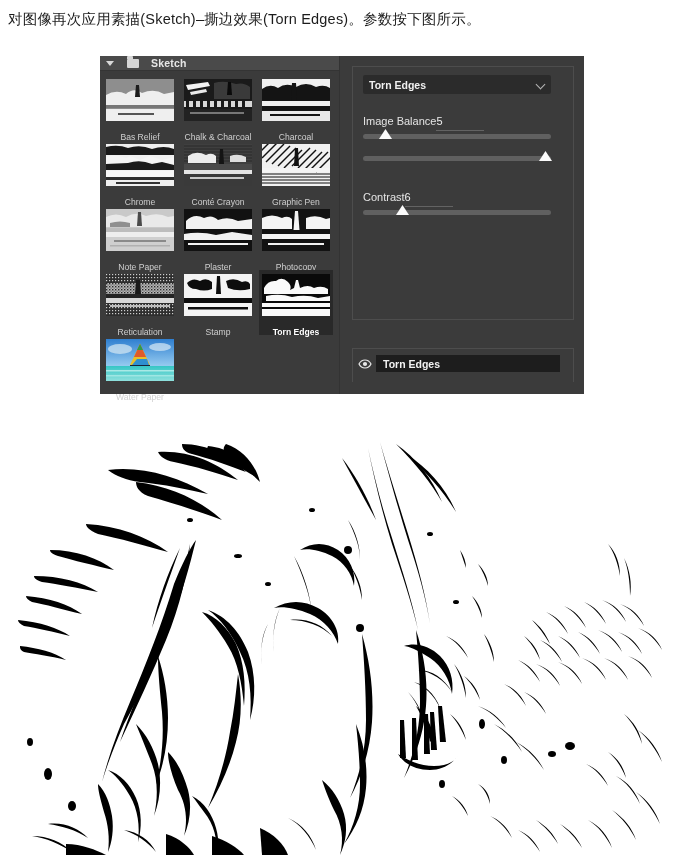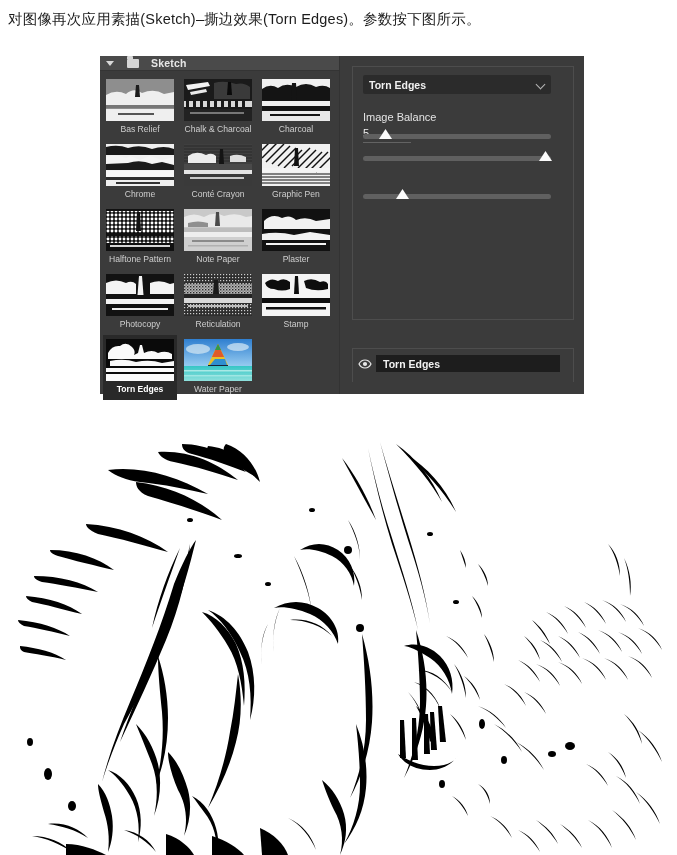--- a/index.html
+++ b/index.html
@@ -98,21 +98,21 @@
   .thumb {
     width: 68px;
     height: 42px;
     background: #1a1a1a;
     overflow: hidden;
     position: relative;
     flex: none;
   }
   .thumb svg { display: block; width: 68px; height: 42px; }
   .cell-label {
-    margin-top: 3px;
+    margin-top: 11px;
     font-size: 8.6px;
     color: #cfcfcf;
     text-align: center;
     line-height: 10px;
     white-space: nowrap;
   }
   .cell.selected .cell-label { color: #ffffff; font-weight: bold; }
 
   
   .controls-pane {
@@ -161,21 +161,20 @@
   }
 
   .slider-group { position: absolute; left: 10px; width: 188px; }
   .sg1 { top: 44px; }
   .sg2 { top: 82px; }
   .sg3 { top: 120px; }
   .sg-row {
     display: flex;
     align-items: baseline;
     height: 16px;
-    flex-direction: column;
   }
   .sg-name {
     font-size: 11px;
     color: #e4e4e4;
   }
   .sg-value-wrap {
     width: 48px;
     text-align: left;
     border-bottom: 1px solid #636363;
     padding-bottom: 1px;
@@ -390,40 +389,20 @@
               <line x1="0" y1="30" x2="68" y2="30"></line>
                 <line x1="0" y1="33" x2="68" y2="33"></line>
               <line x1="0" y1="36" x2="68" y2="36"></line>
                 <line x1="0" y1="39" x2="68" y2="39"></line>
             </g>
           </svg>
         </div>
         <div class="cell-label">Graphic Pen</div>
       </div>
 
-      <div class="cell">
-        <div class="thumb">
-          <svg viewBox="0 0 68 42" preserveAspectRatio="none">
-            <defs>
-              <pattern id="ht" width="4" height="4" patternUnits="userSpaceOnUse">
-                <rect width="4" height="4" fill="#111"></rect>
-                <circle cx="2" cy="2" r="1.45" fill="#fff"></circle>
-              </pattern>
-            </defs>
-            <rect width="68" height="42" fill="#111"></rect>
-            <rect x="0" y="2" width="68" height="22" fill="url(#ht)"></rect>
-            <path d="M31 3 L34 3 L35 22 L30 22 Z" fill="#111"></path>
-            <rect x="0" y="24" width="68" height="3" fill="#111"></rect>
-            <rect x="0" y="27" width="68" height="7" fill="url(#ht)"></rect>
-            <rect x="0" y="34" width="68" height="8" fill="#111"></rect>
-            <rect x="4" y="36" width="60" height="2" fill="#d8d8d8"></rect>
-          </svg>
-        </div>
-        <div class="cell-label">Halftone Pattern</div>
-      </div>
 
       <div class="cell">
         <div class="thumb">
           <svg viewBox="0 0 68 42" preserveAspectRatio="none">
             <rect width="68" height="42" fill="#c9c9c9"></rect>
             <path d="M0 8 Q10 3 20 8 Q30 2 40 7 Q52 3 62 8 L68 7 L68 18 L0 18 Z" fill="#e9e9e9"></path>
             <path d="M32 3 L35 3 L36 17 L31 17 Z" fill="#4a4a4a"></path>
             <path d="M4 14 Q14 11 24 14 L24 18 L4 18 Z" fill="#8f8f8f"></path>
             <rect x="0" y="19" width="68" height="4" fill="#bdbdbd"></rect>
             <rect x="0" y="23" width="68" height="5" fill="#eee"></rect>
@@ -582,20 +561,26 @@
         <div class="track">
           <span class="thumb-knob" style="left:97%">
             <svg width="13" height="10" viewBox="0 0 13 10">
                 <path d="M6.5 0 L13 10 L0 10 Z" fill="#fbfbfb"></path>
               </svg>
           </span>
         </div>
       </div>
 
       <div class="slider-group sg3">
+        <div class="sg-row">
+          <span class="sg-name">Contrast</span>
+          <span class="sg-value-wrap">
+            <span class="sg-value">6</span>
+          </span>
+        </div>
         <div class="track">
           <span class="thumb-knob" style="left:21%">
             <svg width="13" height="10" viewBox="0 0 13 10">
                 <path d="M6.5 0 L13 10 L0 10 Z" fill="#fbfbfb"></path>
               </svg>
           </span>
         </div>
       </div>
 
     </div>

